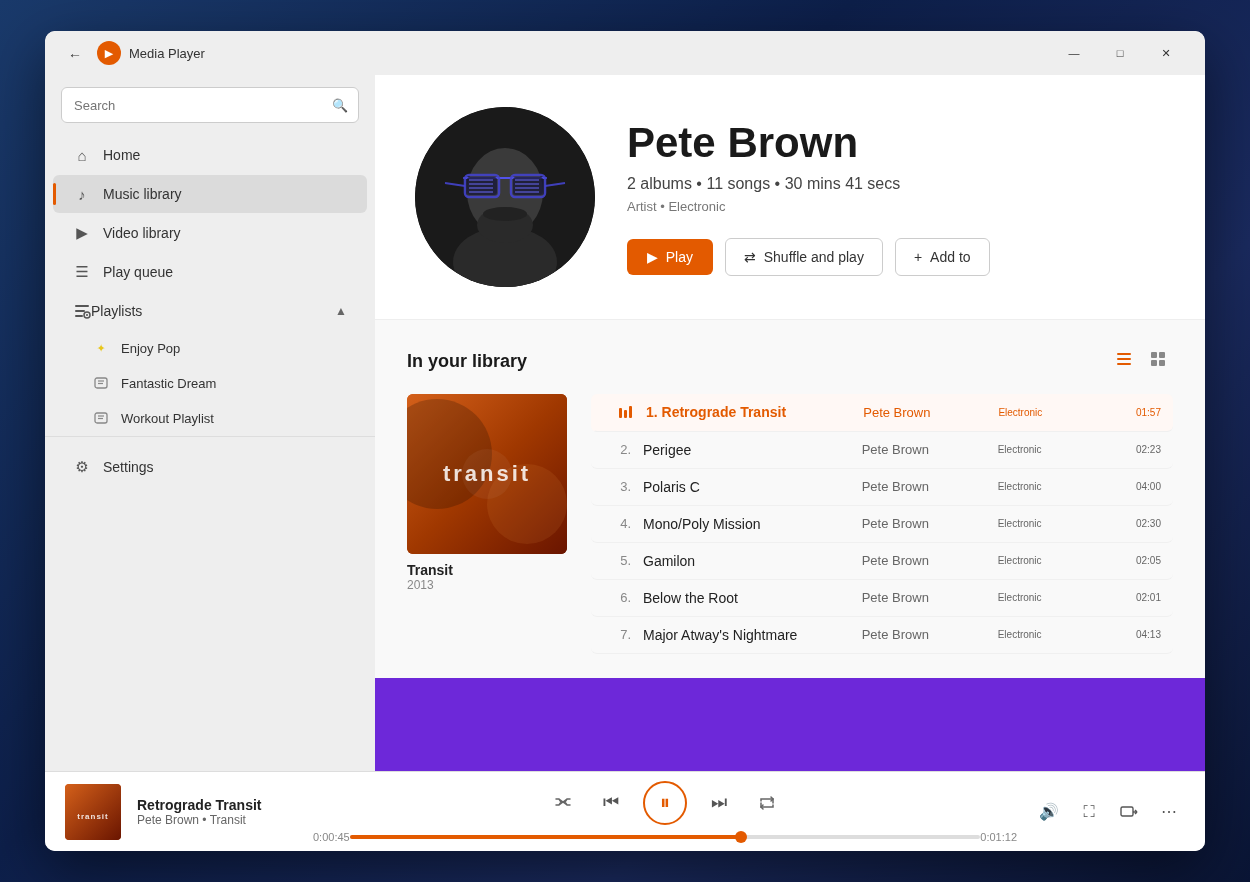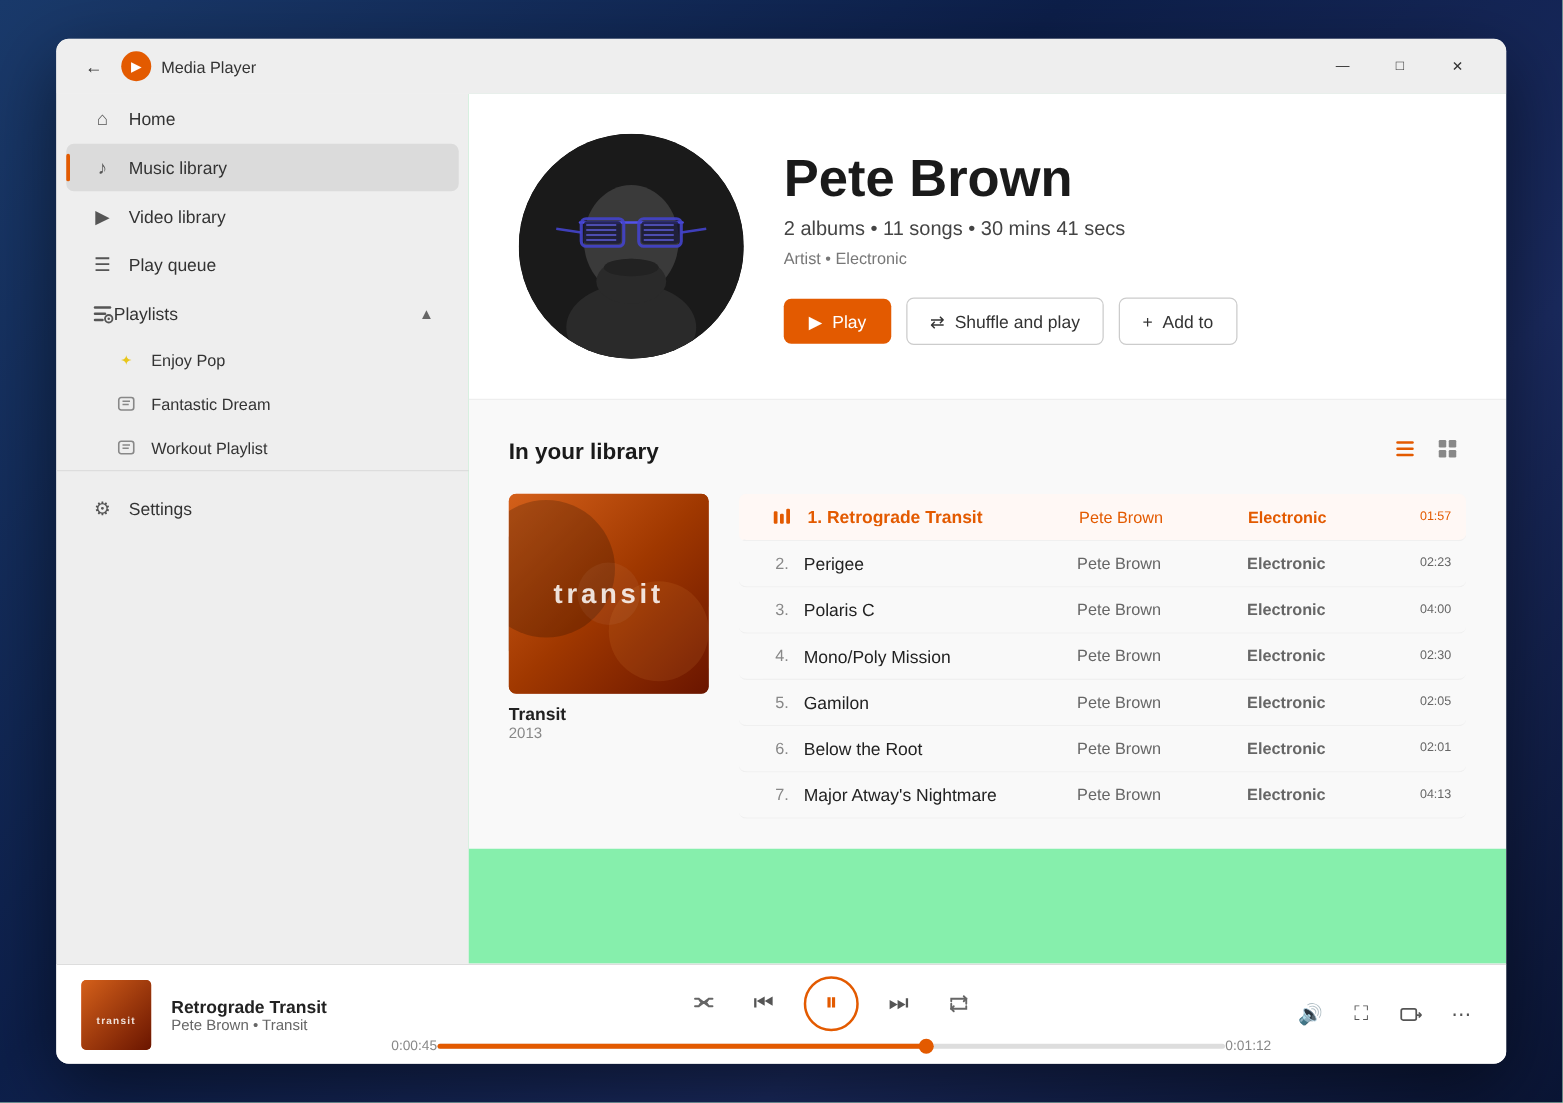--- a/index.html
+++ b/index.html
@@ -189,21 +189,21 @@
       font-size: 13px;
     }
     .sidebar-settings {
       padding: 10px 0;
       border-top: 1px solid #ddd;
       margin-top: auto;
     }
     
     .content-area {
       flex: 1;
-      background: #86efac;
+      background: #6d28d9;
       overflow-y: auto;
       display: flex;
       flex-direction: column;
     }
     .artist-header {
       background: white;
       padding: 32px 40px;
       display: flex;
       gap: 32px;
       align-items: center;
@@ -395,23 +395,22 @@
       overflow: hidden;
       text-overflow: ellipsis;
     }
     .track-artist {
       flex: 1.2;
       font-size: 13px;
       color: #666;
     }
     .track-genre {
       flex: 1;
-      font-size: 13px;
+      font-size: 10px;
       color: #666;
-      font-weight: bold;
     }
     .track-duration {
       width: 48px;
       text-align: right;
       font-size: 10px;
       color: #666;
       flex-shrink: 0;
     }
     
     .now-playing-bar {
@@ -540,20 +539,24 @@
     <div class="titlebar-controls">
       <button class="titlebar-btn minimize">—</button>
       <button class="titlebar-btn maximize">□</button>
       <button class="titlebar-btn close">✕</button>
     </div>
   </div>
 
   <div class="main-content">
 
     <div class="sidebar">
+      <div class="sidebar-search">
+        <input type="text" placeholder="Search" style="">
+        <span class="search-icon">🔍</span>
+      </div>
       <div class="sidebar-nav">
         <div class="sidebar-item">
           <span class="item-icon">⌂</span>
           <span class="item-label">Home</span>
         </div>
         <div class="sidebar-item active">
           <span class="item-icon">♪</span>
           <span class="item-label">Music library</span>
         </div>
         <div class="sidebar-item">

